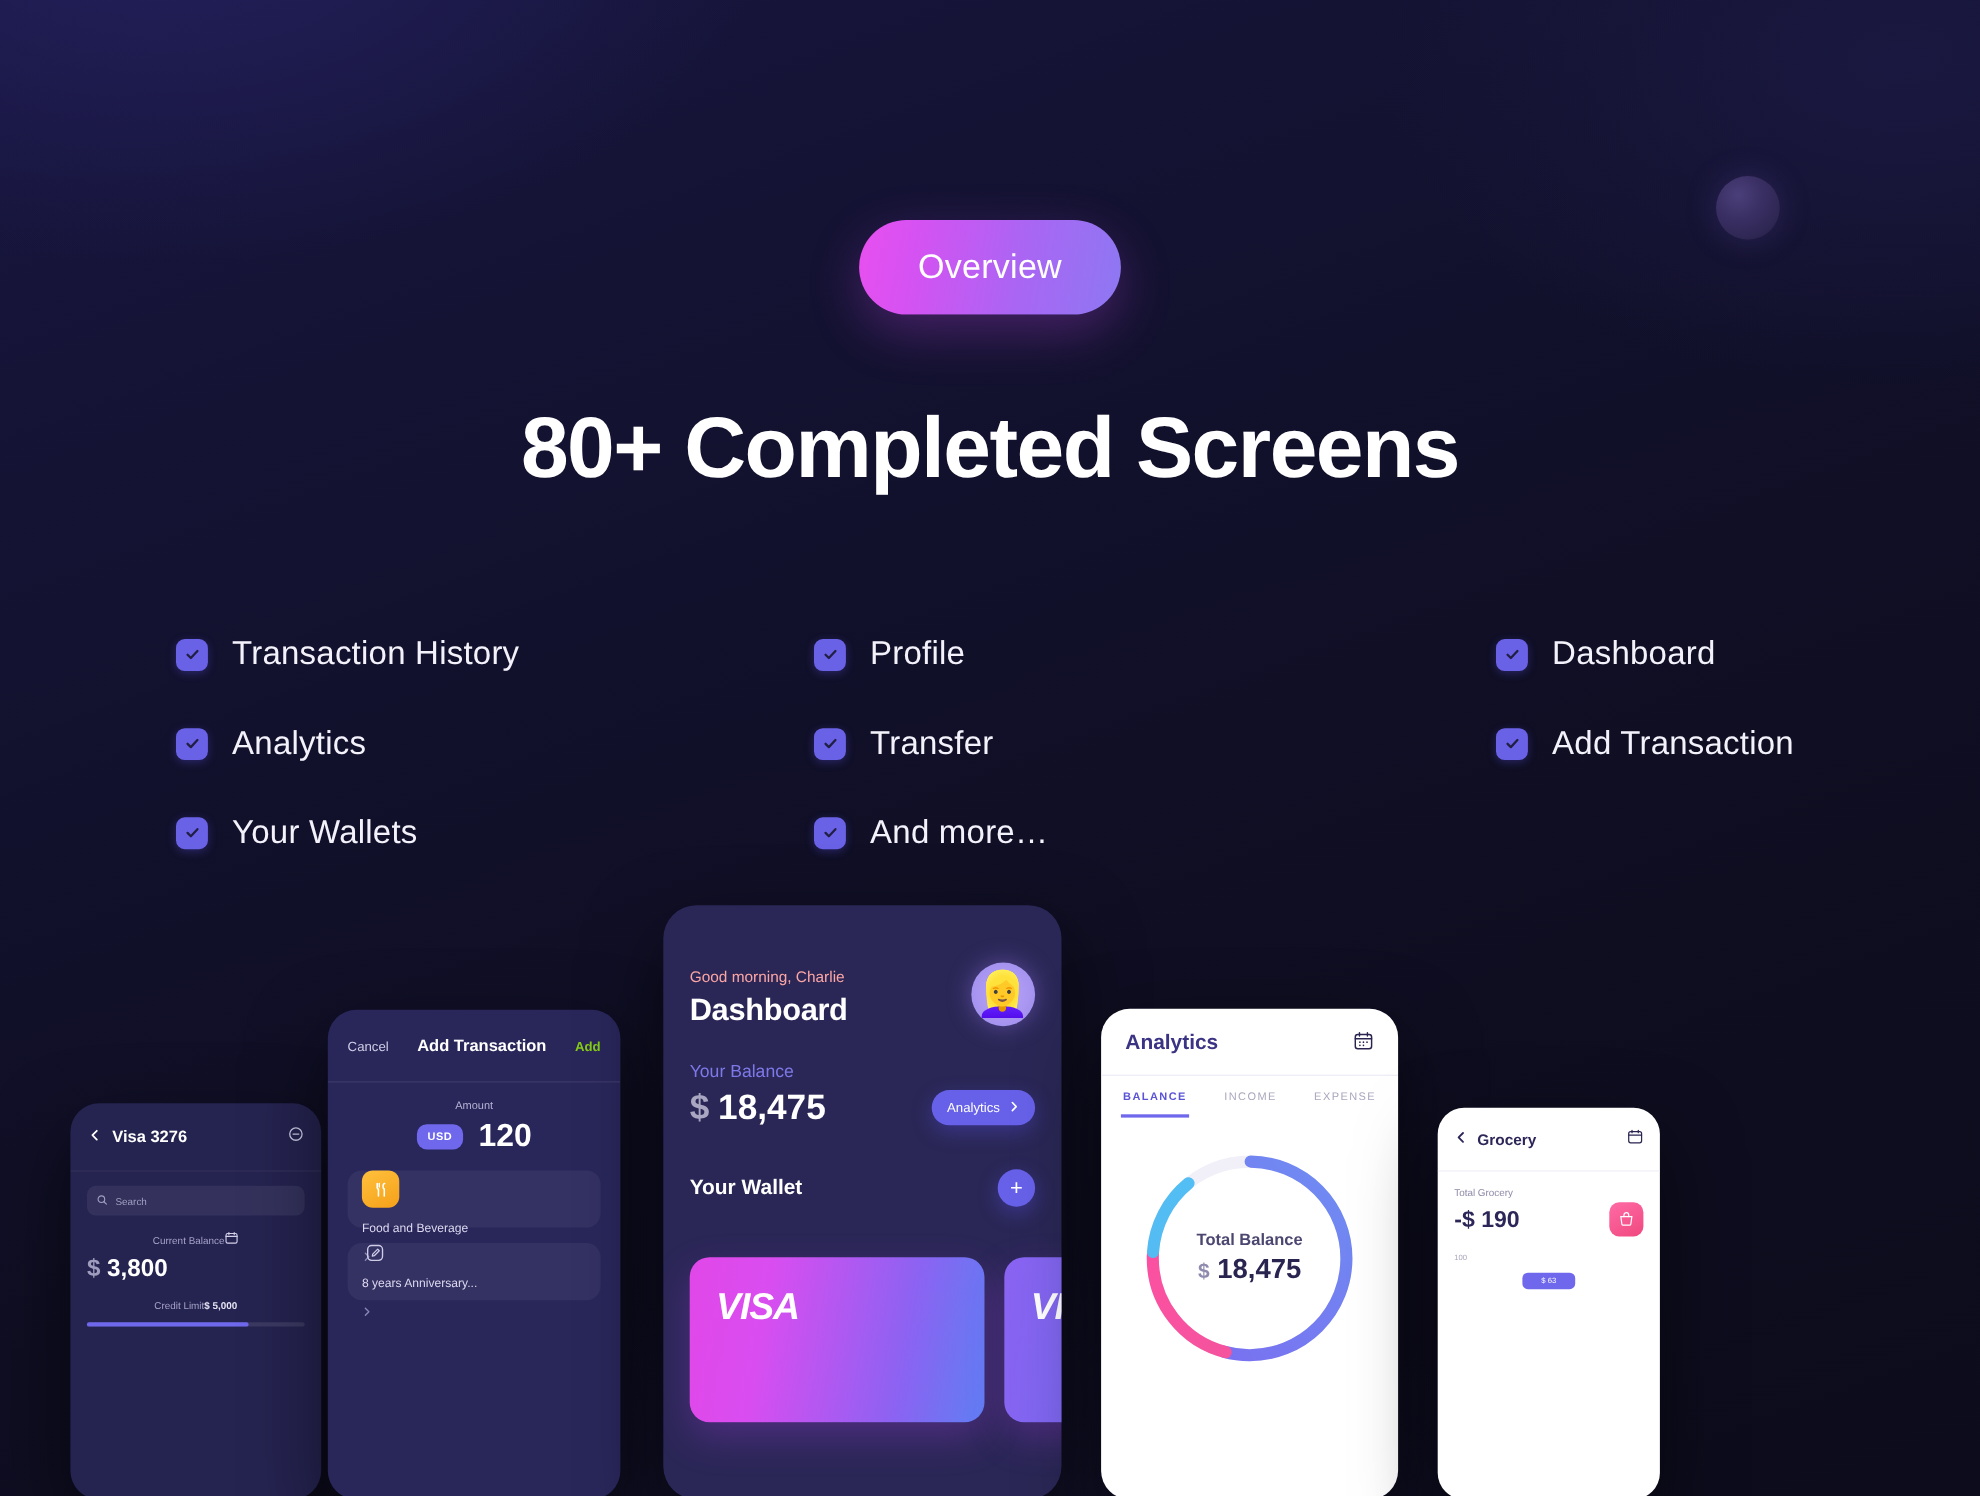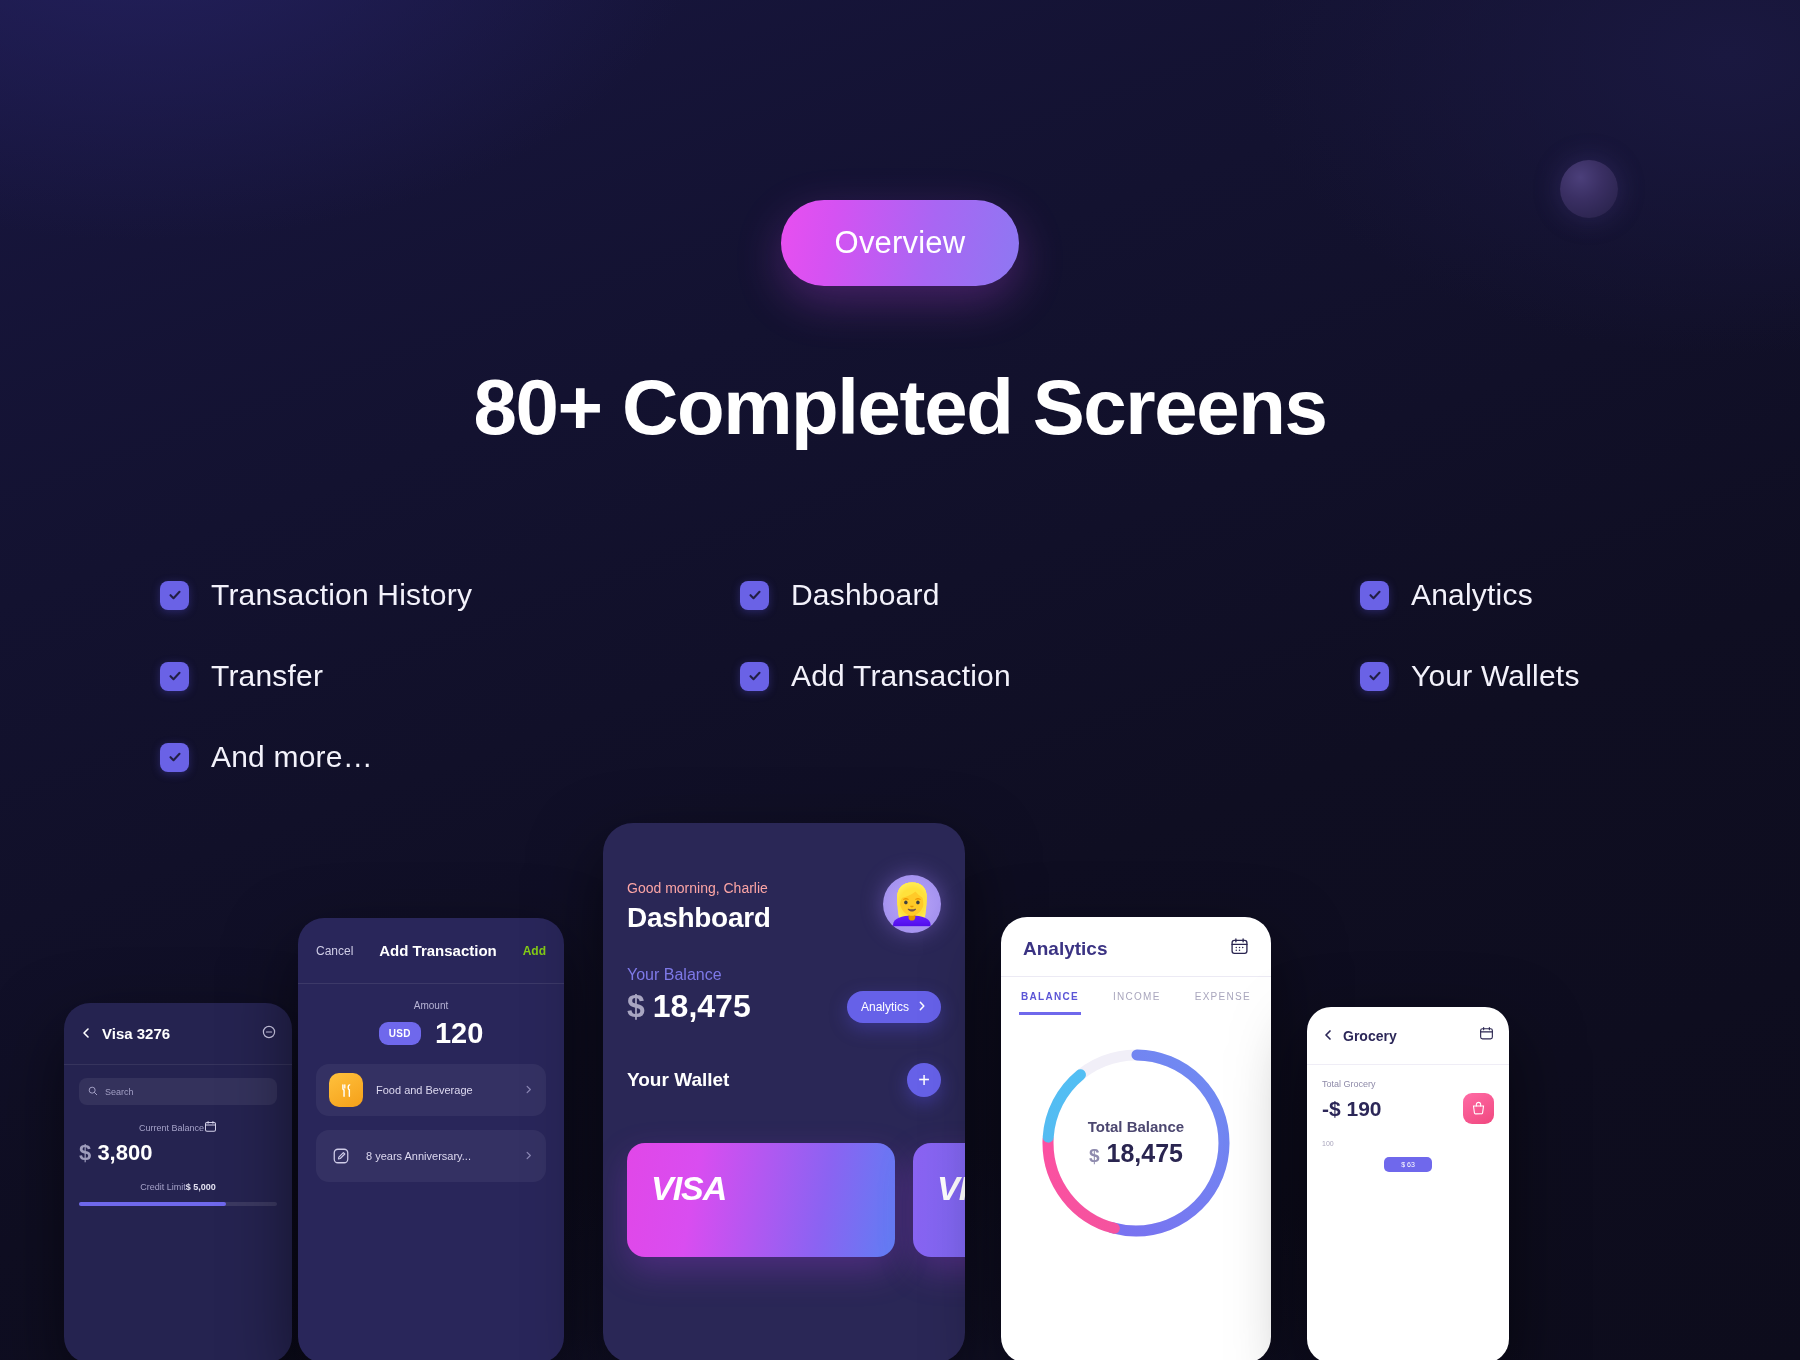--- a/index.html
+++ b/index.html
@@ -95,21 +95,21 @@
   .amount-label { text-align:center; font-size:10px; color:#b6b3d4; }
   .amount-row { display:flex; align-items:center; justify-content:center; gap:14px; margin-top:6px; }
   .usd-badge {
     background:#6f68ec; color:#fff; font-size:10px; font-weight:bold;
     padding:6px 10px; border-radius:9px; letter-spacing:.4px;
   }
   .amount-val { font-size:29px; font-weight:bold; color:#fff; }
   .list-row {
     margin-top:14px; height:52px; border-radius:13px;
     background:rgba(255,255,255,.055);
-    display:flex; align-items:center; gap:13px; padding:0 13px;
+    display:flex; gap:13px; padding:0 13px;flex-direction:column;
   }
   .ic-food {
     width:34px; height:34px; border-radius:10px; flex:0 0 auto;
     background:linear-gradient(150deg,#ffc13d,#f5a019);
     display:flex; align-items:center; justify-content:center;
   }
   .list-row .txt { font-size:11px; color:#ddd9f0; flex:1; }
   .chev { color:#8b87b4; font-size:12px; }
 
   
@@ -138,21 +138,21 @@
   }
   .wallet-row { display:flex; align-items:center; justify-content:space-between; margin-top:38px; }
   .wallet-title { font-size:19px; font-weight:bold; color:#fff; }
   .plus-btn {
     width:34px; height:34px; border-radius:50%; background:#6661e8;
     color:#fff; font-size:20px; display:flex; align-items:center; justify-content:center;
     box-shadow:0 6px 18px rgba(90,80,230,.4);
   }
   .cards-strip { position:absolute; left:24px; right:0; top:320px; display:flex; gap:18px; }
   .visa-card {
-    width:268px; height:114px; flex:0 0 auto; border-radius:18px;
+    width:268px; height:150px; flex:0 0 auto; border-radius:18px;
     background:linear-gradient(100deg,#e147e8 0%,#d94df0 26%,#8b63f2 72%,#5f7ef3 100%);
     padding:26px 24px; box-shadow:0 14px 34px rgba(160,60,220,.3);
   }
   .visa-card.second {
     background:linear-gradient(100deg,#8b63f2 0%,#6f6cf0 55%,#5f7ef3 100%);
   }
   .visa-logo { font-size:34px; font-weight:bold; font-style:italic; color:#fff; letter-spacing:-1px; }
 
   
   #phone-analytics {
@@ -220,20 +220,28 @@
 </div>
 
 <div class="checklist">
   <div class="chk-item">
     <span class="chk-box">
       <svg width="16" height="16" viewBox="0 0 16 16">
           <path d="M3.5 8.2l3 3 6-6.4" fill="none" stroke="#221f44" stroke-width="2.1" stroke-linecap="round" stroke-linejoin="round"></path>
         </svg>
     </span>
     <span class="chk-label">Transaction History</span>
+  </div>
+  <div class="chk-item">
+    <span class="chk-box">
+      <svg width="16" height="16" viewBox="0 0 16 16">
+          <path d="M3.5 8.2l3 3 6-6.4" fill="none" stroke="#221f44" stroke-width="2.1" stroke-linecap="round" stroke-linejoin="round"></path>
+        </svg>
+    </span>
+    <span class="chk-label">Profile</span>
   </div>
   <div class="chk-item">
     <span class="chk-box">
       <svg width="16" height="16" viewBox="0 0 16 16">
           <path d="M3.5 8.2l3 3 6-6.4" fill="none" stroke="#221f44" stroke-width="2.1" stroke-linecap="round" stroke-linejoin="round"></path>
         </svg>
     </span>
     <span class="chk-label">Dashboard</span>
   </div>
   <div class="chk-item">

